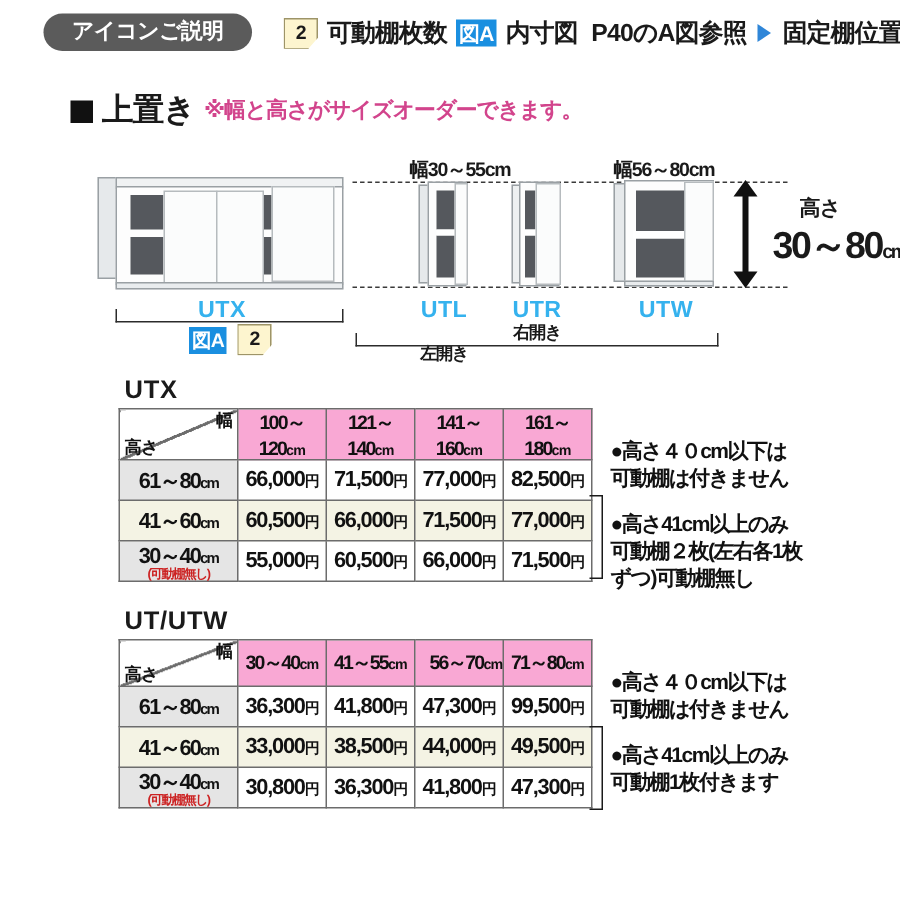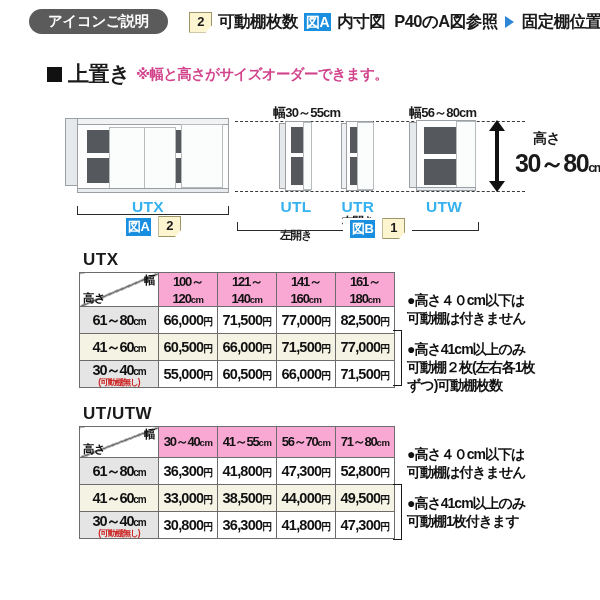--- a/index.html
+++ b/index.html
@@ -425,24 +425,20 @@
     <div class="h-line" style="left:474px; top:37px; height:54px;"></div>
     <div class="h-dn" style="left:468px; top:89px;"></div>
     <div class="htxt1" style="left:512px; top:38px;">高さ</div>
     <div class="htxt2" style="left:494px; top:55px;">
       <span>30～80</span><span class="cm">cm</span>
     </div>
 
     <div class="gbrk" style="left:56px; top:114px; width:150px;"></div>
     <div class="gbrk" style="left:216px; top:130px; width:240px;"></div>
 
-    <div class="badge-row" style="left:322px; top:126px; background:#ffffff; padding:0 4px;">
-      <span class="tag-fig" style="font-size:13px;">図B</span>
-      <span class="tag-num">1</span>
-    </div>
   </div>
 
   <div class="tbl-title" style="left:62px; top:250px;">UTX</div>
 
   <table class="price" style="left:58px; top:272px; width:312px;">
     <tbody>
         <tr>
       <th class="corner">
         <span class="w">幅</span>
         <span class="h">高さ</span>
@@ -494,53 +490,53 @@
   <div class="brace" style="left:372px; top:330px; height:54px;"></div>
 
   <div class="note-group" style="left:386px; top:291px;">
     <div class="note-line">●高さ４０cm以下は</div>
     <div class="note-line">可動棚は付きません</div>
   </div>
 
   <div class="note-group" style="left:386px; top:340px;">
     <div class="note-line">●高さ41cm以上のみ</div>
     <div class="note-line">可動棚２枚(左右各1枚</div>
-    <div class="note-line">ずつ)可動棚枚数</div>
+    <div class="note-line">ずつ)可動棚無し</div>
   </div>
 
   <div class="tbl-title" style="left:62px; top:404px;">UT/UTW</div>
 
   <table class="price" style="left:58px; top:426px; width:312px;">
     <tbody>
         <tr>
       <th class="corner">
         <span class="w">幅</span>
         <span class="h">高さ</span>
       </th>
       <th class="colh" style="width:58px;">
         <span>30～40</span><span class="cm">cm</span>
       </th>
       <th class="colh" style="width:58px;">
         <span>41～55</span><span class="cm">cm</span>
       </th>
-      <th class="colh" style="width:58px;">
+      <th class="colh" style="width:58px;text-align:right;">
         <span>56～70</span><span class="cm">cm</span>
       </th>
       <th class="colh" style="width:58px;">
         <span>71～80</span><span class="cm">cm</span>
       </th>
     </tr>
     <tr>
       <td class="rowh">
         <span>61～80</span><span class="cm">cm</span>
       </td>
       <td class="val"><span>36,300</span><span class="yen">円</span></td>
       <td class="val"><span>41,800</span><span class="yen">円</span></td>
       <td class="val"><span>47,300</span><span class="yen">円</span></td>
-      <td class="val"><span>52,800</span><span class="yen">円</span></td>
+      <td class="val"><span>99,500</span><span class="yen">円</span></td>
     </tr>
     <tr class="hl">
       <td class="rowh">
         <span>41～60</span><span class="cm">cm</span>
       </td>
       <td class="val"><span>33,000</span><span class="yen">円</span></td>
       <td class="val"><span>38,500</span><span class="yen">円</span></td>
       <td class="val"><span>44,000</span><span class="yen">円</span></td>
       <td class="val"><span>49,500</span><span class="yen">円</span></td>
     </tr>

